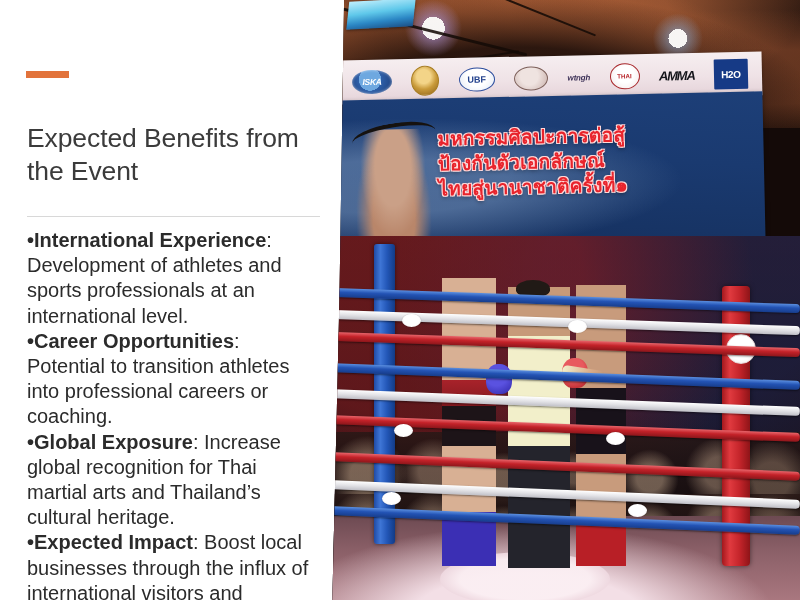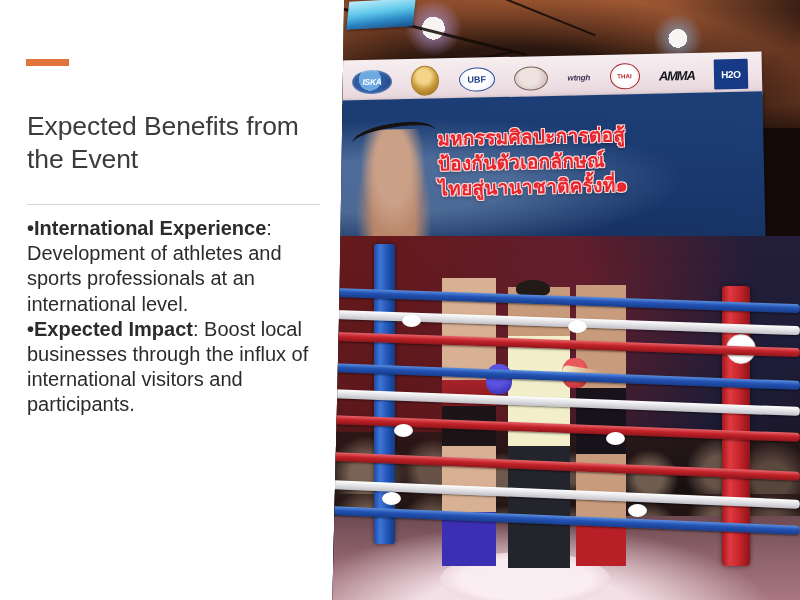--- a/index.html
+++ b/index.html
@@ -8,21 +8,21 @@
     background:#ffffff;
     font-family:"Liberation Sans", sans-serif;
     position:relative;
   }
 
   
   #slide { position:absolute; inset:0; background:#ffffff; }
 
   
   #text-col {
-    position:absolute; left:0; top:4px; width:340px; height:489px;
+    position:absolute; left:0; top:16px; width:340px; height:489px;
     z-index:5;
   }
   #accent-bar {
     position:absolute; left:26px; top:55px; width:43px; height:7px;
     background:#E2733B;
   }
   #title {
     position:absolute; left:27px; top:106px; width:300px;
     font-size:26.5px; line-height:33px; color:#3B3B3B;
     font-weight:400; letter-spacing:-0.1px;
@@ -257,21 +257,27 @@
     <div id="title">Expected Benefits from the Event</div>
 
     <div id="divider"></div>
 
     <div id="bullets">
 
       <p class="bullet">
         <span class="dot">•</span><span class="lead">International Experience</span><span>: Development of athletes and sports professionals at an international level.</span>
       </p>
 
-
+      <p class="bullet">
+        <span class="dot">•</span><span class="lead">Career Opportunities</span><span>: Potential to transition athletes into professional careers or coaching.</span>
+      </p>
+
+      <p class="bullet">
+        <span class="dot">•</span><span class="lead">Global Exposure</span><span>: Increase global recognition for Thai martial arts and Thailand’s cultural heritage.</span>
+      </p>
 
 
       <p class="bullet">
         <span class="dot">•</span><span class="lead">Expected Impact</span><span>: Boost local businesses through the influx of international visitors and participants.</span>
       </p>
 
     </div>
   </div>
 
   <div id="photo">

